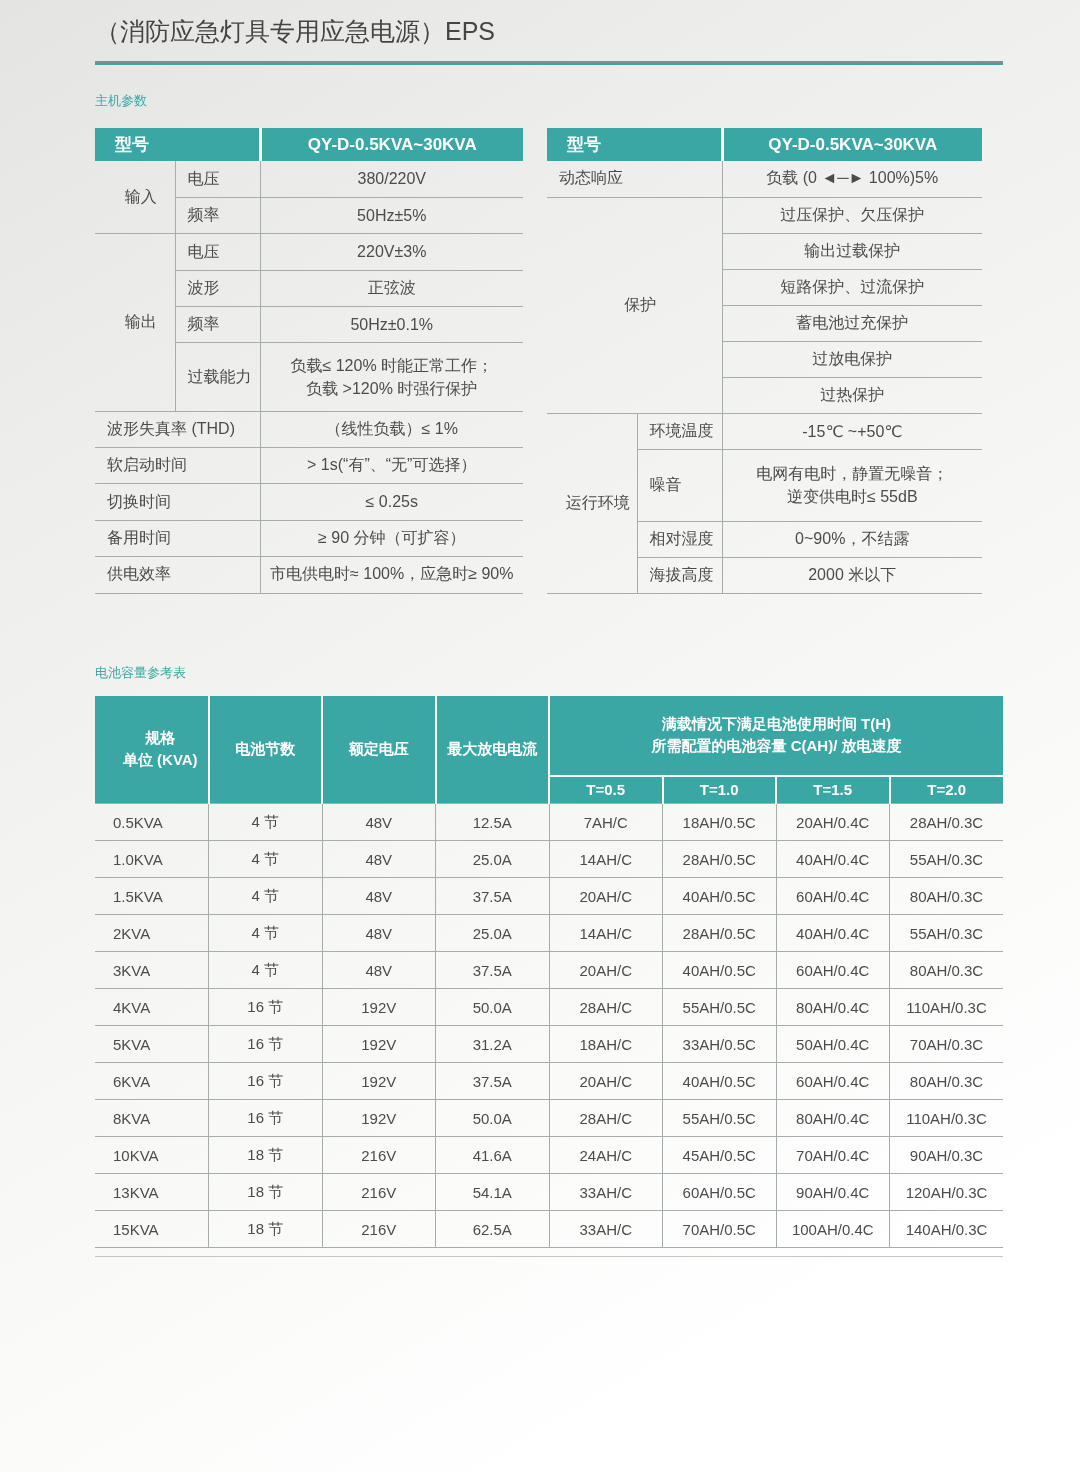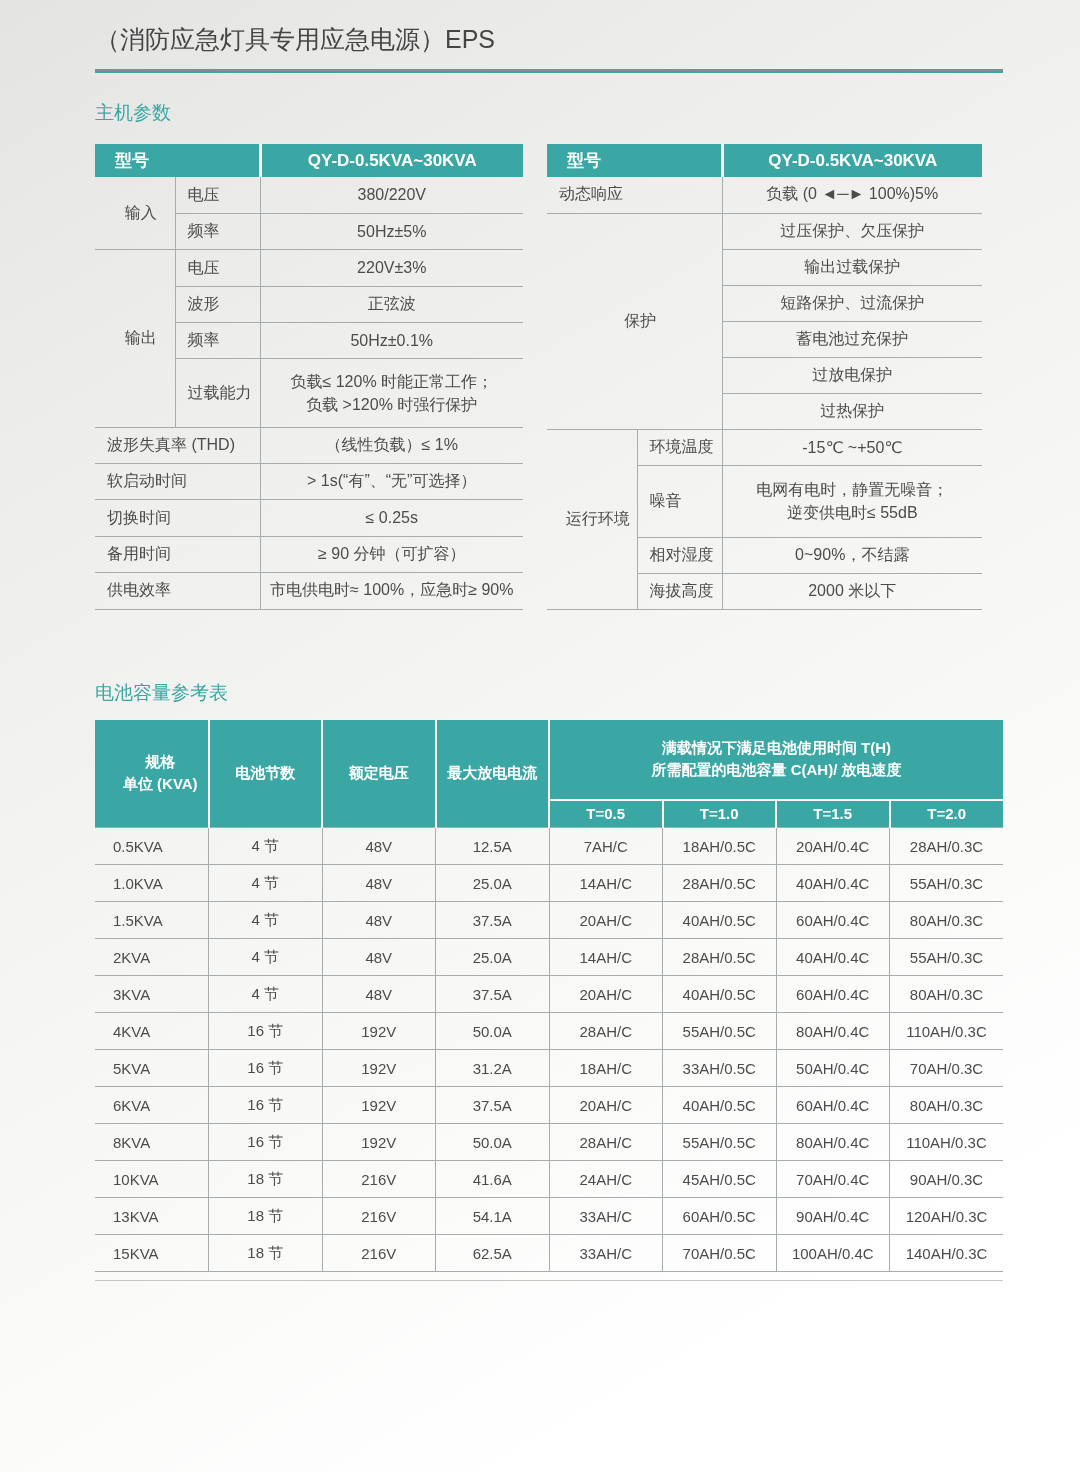--- a/index.html
+++ b/index.html
@@ -18,33 +18,33 @@
   
   .title {
     margin-top: 88px;
     font-size: 44px;
     font-weight: bold;
     letter-spacing: 2px;
     color: #2d9e9b;
     line-height: 1;
   }
   .subtitle {
-    margin-top: 24px;
+    margin-top: 16px;
     font-size: 25px;
     color: #454545;
     line-height: 1.2;
   }
   .double-rule {
     margin-top: 15px;
     height: 3px;
     border-top: 2px solid #848d8d;
     border-bottom: 2px solid #3aa7a3;
   }
   .section-title {
-    font-size: 19px;
+    font-size: 13px;
     color: #3aa7a3;
     font-weight: normal;
   }
   .section-title.main { margin-top: 27px; }
   .section-title.battery { margin-top: 70px; }
 
   
   .tables-row { display: flex; gap: 24px; margin-top: 18px; }
   table { border-collapse: collapse; }
   .spec-table { table-layout: fixed; }

